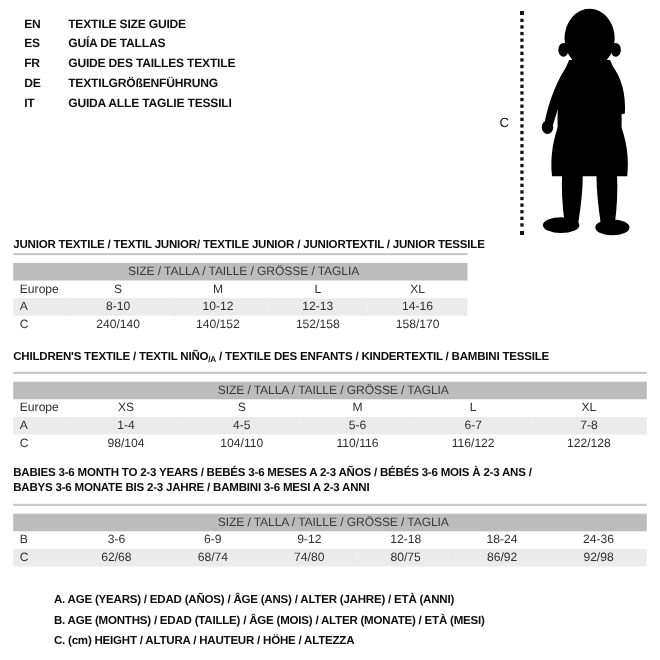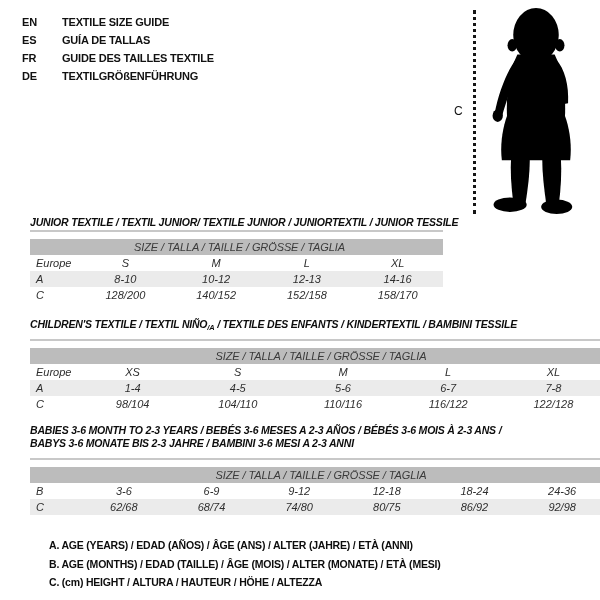--- a/index.html
+++ b/index.html
@@ -11,21 +11,21 @@
   .lang-block{position:absolute;top:13px;left:22px;}
   .lang-row{display:flex;height:18px;align-items:center;}
   .lang-code{width:40px;font-weight:bold;font-size:11px;letter-spacing:-0.2px;color:#111;}
   .lang-title{font-weight:bold;font-size:11px;letter-spacing:-0.2px;color:#111;white-space:nowrap;}
   
   .figure{position:absolute;top:4px;left:450px;width:148px;height:222px;}
   .measure-line{position:absolute;left:23px;top:6px;height:204px;width:0;border-left:3px dotted #151515;}
   .c-label{position:absolute;left:4px;top:100px;font-size:12px;color:#111;}
   .figure svg{position:absolute;left:31px;top:3px;}
   
-  .tbl-section{position:absolute;left:30px;font-style:italic;}
+  .tbl-section{position:absolute;left:12px;}
   .sec-heading{font-weight:bold;font-size:10.5px;letter-spacing:-0.2px;color:#0d0d0d;line-height:13px;white-space:nowrap;}
   .sec-heading sub{font-size:7.5px;vertical-align:-2px;}
   .rule{height:2px;background:#c8c8c8;}
   #junior{top:216px;width:413px;}
   #junior .rule{margin-top:1px;}
   #children{top:318px;width:576px;}
   #children .rule{margin-top:5px;}
   #babies{top:424px;width:576px;}
   #babies .rule{margin-top:8px;}
   table.size-table{width:100%;border-collapse:collapse;table-layout:fixed;margin-top:7px;}
@@ -54,20 +54,24 @@
         <span class="lang-code">ES</span>
         <span class="lang-title">GUÍA DE TALLAS</span>
       </div>
       <div class="lang-row">
         <span class="lang-code">FR</span>
         <span class="lang-title">GUIDE DES TAILLES TEXTILE</span>
       </div>
       <div class="lang-row">
         <span class="lang-code">DE</span>
         <span class="lang-title">TEXTILGRÖßENFÜHRUNG</span>
+      </div>
+      <div class="lang-row">
+        <span class="lang-code">IT</span>
+        <span class="lang-title">GUIDA ALLE TAGLIE TESSILI</span>
       </div>
     </div>
 
   <div class="figure">
     <span class="c-label">C</span>
     <div class="measure-line"></div>
     <svg width="110" height="207" viewBox="0 0 100 200" aria-hidden="true">
       <g fill="#000">
         <ellipse cx="50" cy="27" rx="22" ry="26"></ellipse>
         <ellipse cx="27" cy="37" rx="4.5" ry="6"></ellipse>
@@ -111,21 +115,21 @@
           </tr>
           <tr class="alt">
             <td class="rowlabel">A</td>
             <td>8-10</td>
             <td>10-12</td>
             <td>12-13</td>
             <td>14-16</td>
           </tr>
           <tr>
             <td class="rowlabel">C</td>
-            <td>128/200</td>
+            <td>240/140</td>
             <td>140/152</td>
             <td>152/158</td>
             <td>158/170</td>
           </tr>
         </tbody>
     </table>
   </section>
 
   <section class="tbl-section" id="children">
     <div class="sec-heading"><span>CHILDREN'S TEXTILE / TEXTIL NIÑO</span><sub>/A</sub><span> / TEXTILE DES ENFANTS / KINDERTEXTIL / BAMBINI TESSILE</span></div>

